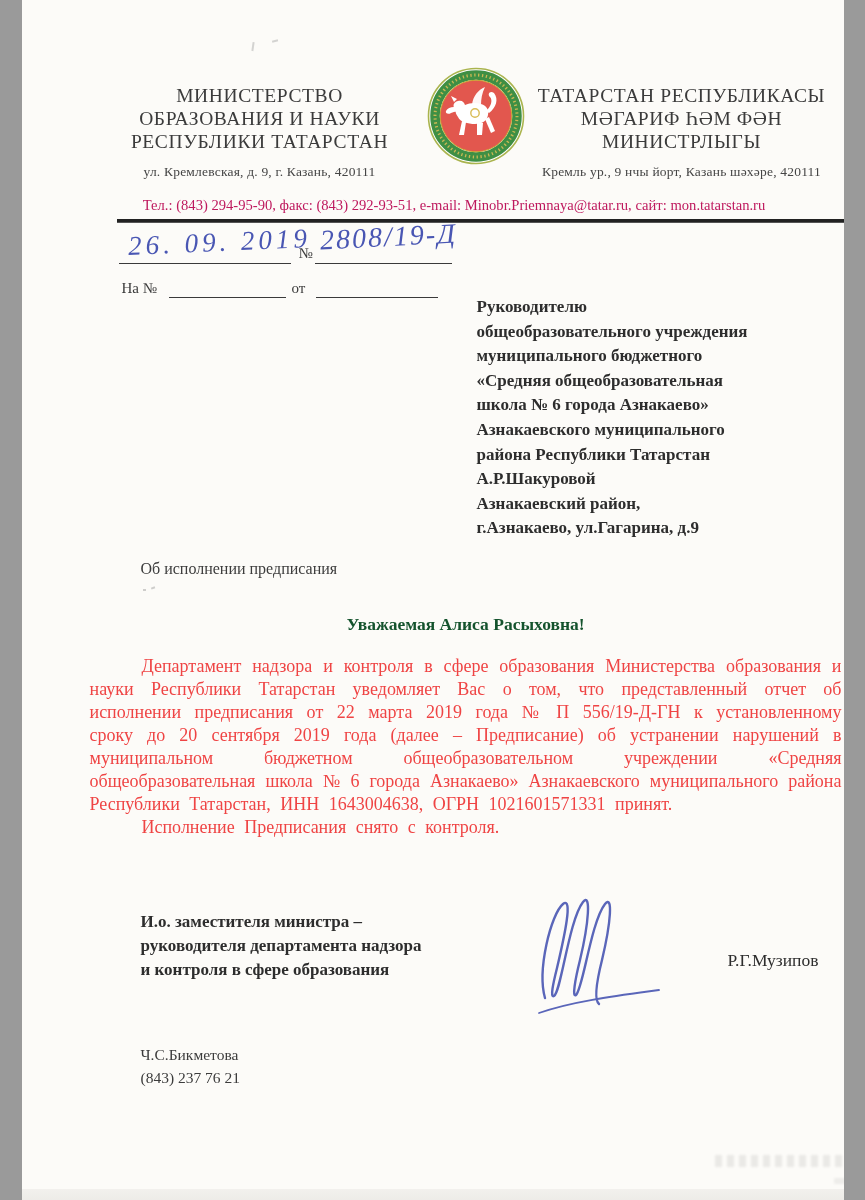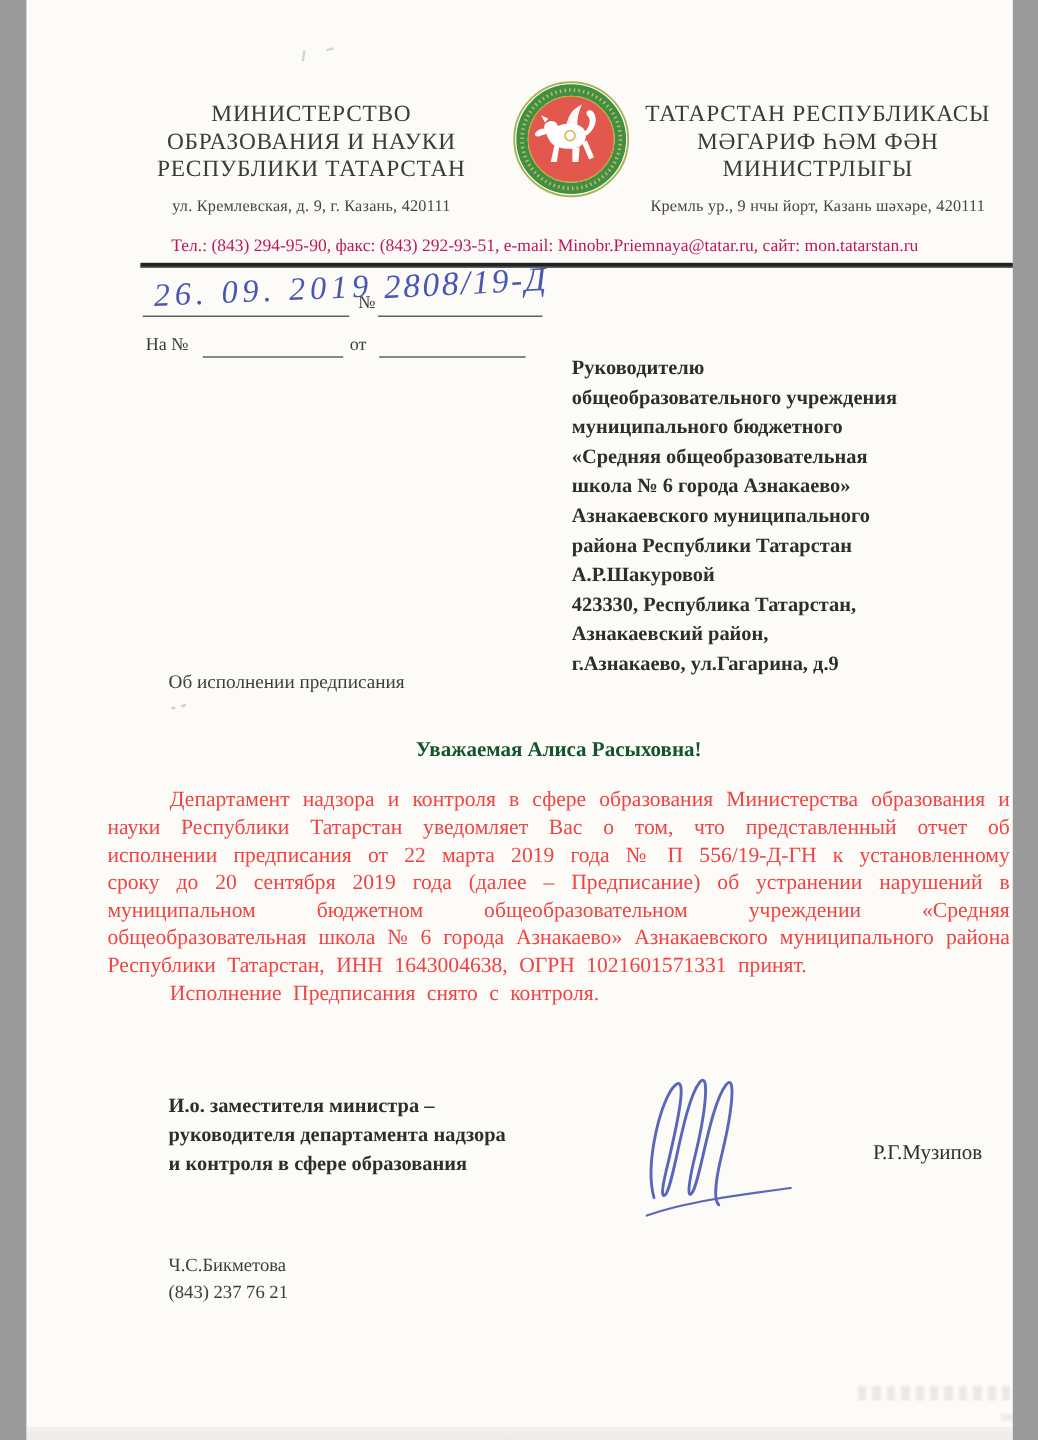--- a/index.html
+++ b/index.html
@@ -136,21 +136,20 @@
 
   <div class="recipient">
     <div>Руководителю</div>
     <div>общеобразовательного учреждения</div>
     <div>муниципального бюджетного</div>
     <div>«Средняя общеобразовательная</div>
     <div>школа № 6 города Азнакаево»</div>
     <div>Азнакаевского муниципального</div>
     <div>района Республики Татарстан</div>
     <div>А.Р.Шакуровой</div>
-    <div>423330, Республика Татарстан,</div>
     <div>Азнакаевский район,</div>
     <div>г.Азнакаево, ул.Гагарина, д.9</div>
   </div>
 
   <div class="subject">Об исполнении предписания</div>
   <div class="pencil-subject">
       <i class="m1"></i>
       <i class="m2"></i>
     </div>
 

